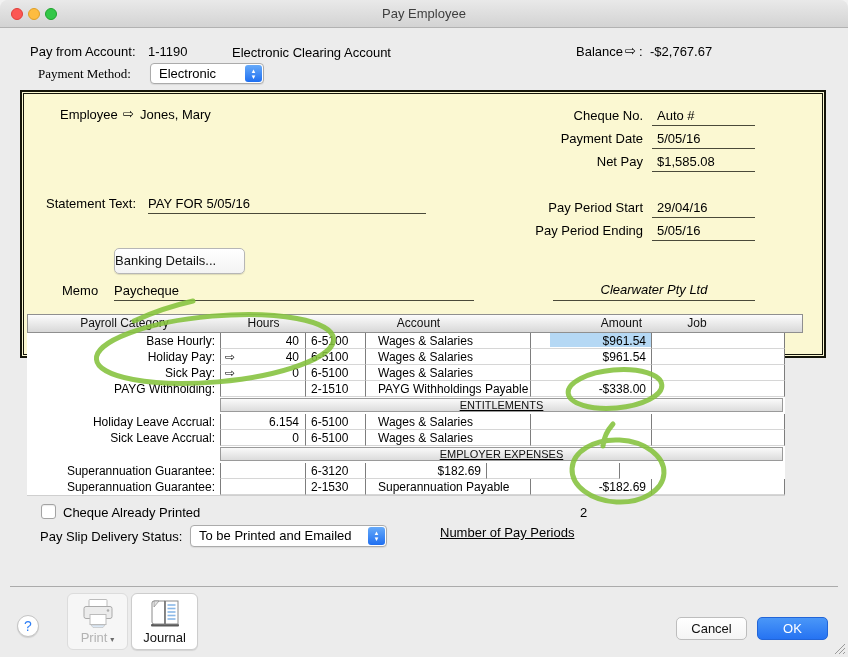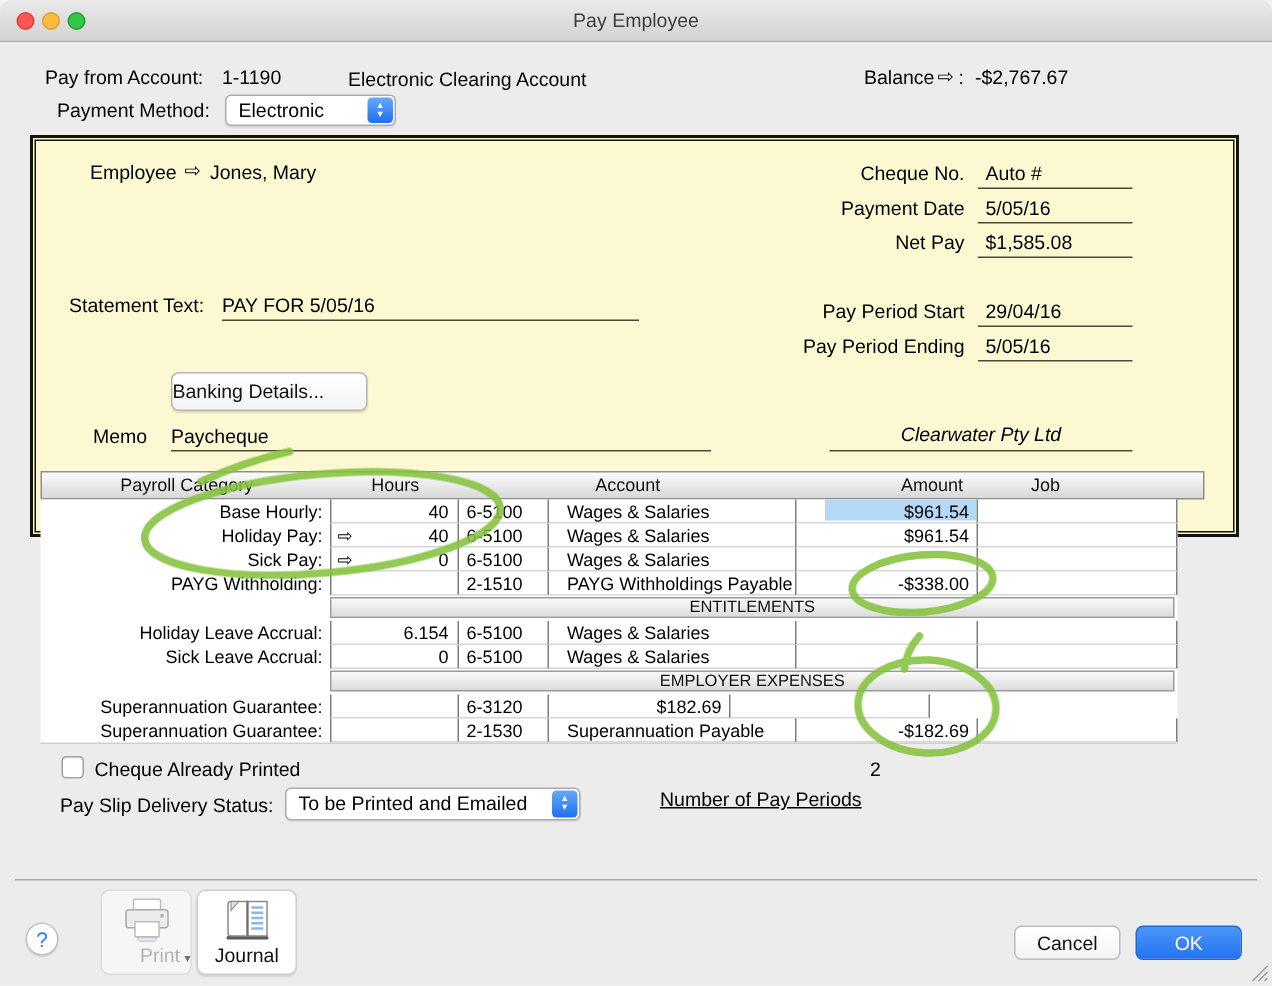--- a/index.html
+++ b/index.html
@@ -54,35 +54,35 @@
   .cell { height:16px; overflow:hidden; white-space:nowrap; }
   .cat     { width:193px; text-align:right; padding-right:5px; }
   .hours   { width:85px;  border-left:1px solid #7d7d7d; border-bottom:1px solid #d6d6d6; text-align:right; padding-right:6px; position:relative; }
   .accno   { width:60px;  border-left:1px solid #7d7d7d; border-bottom:1px solid #d6d6d6; padding-left:5px; }
   .accname { width:165px; border-left:1px solid #7d7d7d; border-bottom:1px solid #d6d6d6; padding-left:12px; }
   .amount  { width:121px; border-left:1px solid #7d7d7d; border-bottom:1px solid #d6d6d6; text-align:right; padding-right:5px; position:relative; }
   .job     { width:134px; border-left:1px solid #7d7d7d; border-right:1px solid #7d7d7d; border-bottom:1px solid #d6d6d6; }
   .cell-arrow { position:absolute; left:4px; top:0; font-size:12px; }
   .selbg { position:absolute; left:19px; right:0; top:0; bottom:1px; background:#b5d8f4; }
   .amount span { position:relative; z-index:1; }
-  .band-row { display:block; height:16px; }
+  .band-row { display:block; height:16px;text-decoration:underline; }
   .band { margin-left:193px; margin-top:1px; width:563px; height:14px;
           border:1px solid #9a9a9a; background:linear-gradient(#fafafa,#dcdcdc);
           text-align:center; font-size:11px; line-height:12px; color:#111; }
 
   
   .checkbox { position:absolute; left:41px; top:504px; width:15px; height:15px; background:#fff;
               border:1px solid #a3a3a3; border-radius:3px; box-shadow:inset 0 1px 1px rgba(0,0,0,.08); }
   .divider { position:absolute; left:10px; top:586px; width:828px; height:1px; background:#ababab; }
 
   .help-btn { position:absolute; left:17px; top:615px; width:22px; height:22px; border-radius:50%;
               background:#fff; border:1px solid #c4c4c4; box-shadow:0 1px 1px rgba(0,0,0,.12);
               color:#2f7ff5; font-size:14px; text-align:center; line-height:20px; }
   .tool-btn { position:absolute; top:593px; height:57px; border-radius:6px; text-align:center; }
-  .print-btn { left:67px; width:61px; background:#f6f6f6; border:1px solid #dcdcdc; color:#b3b3b3;text-align:right; }
+  .print-btn { left:67px; width:61px; background:#f6f6f6; border:1px solid #dcdcdc; color:#b3b3b3; }
   .journal-btn { left:131px; width:67px; background:#fff; border:1px solid #cdcdcd; color:#111;
               box-shadow:0 1px 1px rgba(0,0,0,.10); }
   .tool-btn .ticon { display:block; margin:4px auto 0; }
   .tool-btn .tlabel { font-size:13px; }
   .print-caret { font-size:8px; color:#6b6b6b; margin-left:3px; }
 
   .cancel-btn { position:absolute; left:676px; top:617px; width:71px; height:23px;
               background:linear-gradient(#ffffff,#f4f4f4); border:1px solid #bdbdbd; border-radius:5px;
               font-size:13px; line-height:21px; text-align:center; color:#111; }
   .ok-btn { position:absolute; left:757px; top:617px; width:71px; height:23px;
@@ -106,21 +106,21 @@
 
   <span class="abs lbl" style="left:30px; top:44px;">Pay from Account:</span>
   <span class="abs val" style="left:148px; top:44px;">1-1190</span>
   <span class="abs val" style="left:232px; top:45px;">Electronic Clearing Account</span>
 
   <span class="abs lbl" style="left:576px; top:44px;">Balance</span>
   <span class="abs arrow" style="left:625px; top:43px;">⇨</span>
   <span class="abs lbl" style="left:639px; top:44px;">:</span>
   <span class="abs val" style="left:650px; top:44px;">-$2,767.67</span>
 
-  <span class="abs lbl" style="left:38px; top:66px;">Payment Method:</span>
+  <span class="abs lbl" style="left:38px; top:66px;font-family:Liberation Serif, serif;">Payment Method:</span>
   <div class="select" style="left:150px; top:63px; width:114px;">
     <span>Electronic</span>
     <span class="stepper">
       <span>▴</span>
         <span>▾</span>
     </span>
   </div>
 
   <div class="cheque">
     <div class="cheque-inner"></div>

